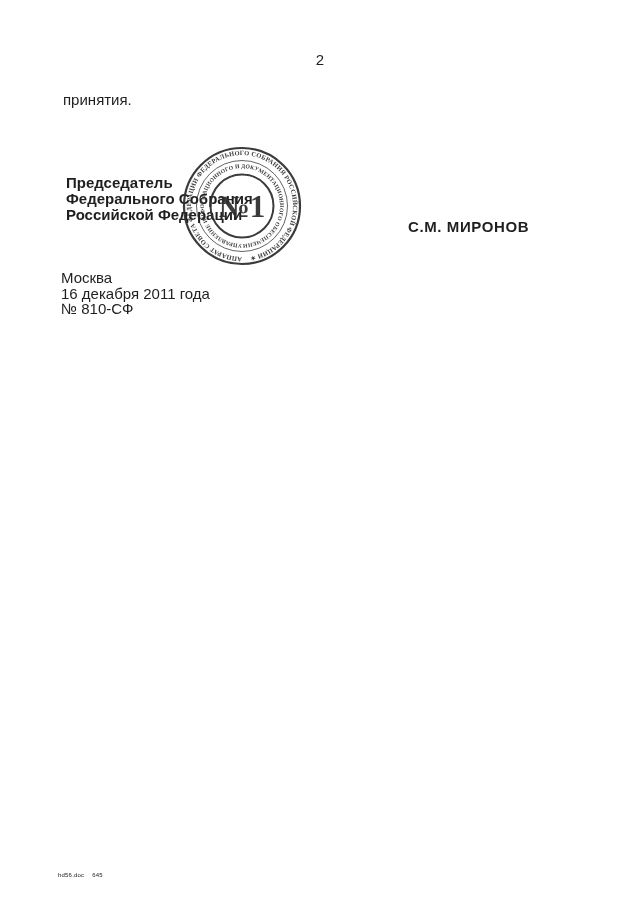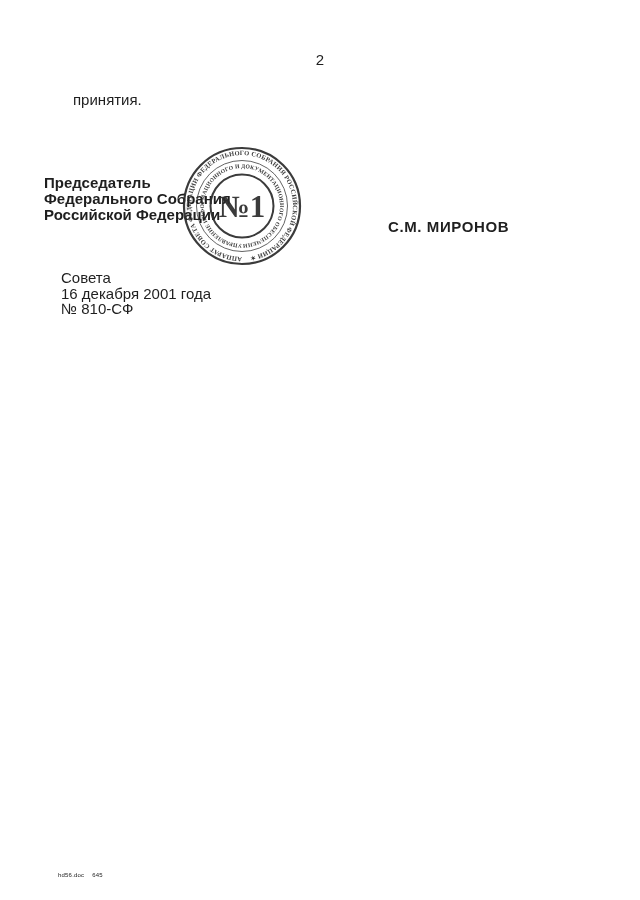--- a/index.html
+++ b/index.html
@@ -10,27 +10,27 @@
   .pagenum {
     position:absolute; top:51px; left:0; width:640px; text-align:center;
     font-size:15px;
   }
   .para {
     position:absolute; left:63px; top:85px; width:517px;
     font-size:15px; line-height:19px;
   }
   .para-l1 { display:flex; justify-content:space-between; padding-left:22px; }
   .para-l1 span { white-space:nowrap; }
-  .para-l2 { margin-top:5px;margin-left:10px; }
+  .para-l2 { margin-top:5px; }
   .signer {
-    position:absolute; left:44px; top:175px;
+    position:absolute; left:66px; top:175px;
     font-size:15px; font-weight:bold; line-height:16px; z-index:1;
   }
   .name {
-    position:absolute; left:388px; top:218px;
+    position:absolute; left:408px; top:218px;
     font-size:15px; font-weight:bold; letter-spacing:0.6px;
   }
   .issue {
     position:absolute; left:61px; top:270px;
     font-size:15px; line-height:15.5px;
   }
   .stamp { position:absolute; left:167px; top:131px; z-index:2; opacity:0.93; }
   .stamp text { font-family:"Liberation Serif", serif; font-weight:bold; }
   .footer {
     position:absolute; left:58px; top:872px; display:flex; gap:8px;
@@ -67,22 +67,22 @@
     </text>
     <text font-size="5.7" fill="#2d2d2d" letter-spacing="0.15">
       <textPath href="#innerRing">УПРАВЛЕНИЕ ИНФОРМАЦИОННОГО И ДОКУМЕНТАЦИОННОГО ОБЕСПЕЧЕНИЯ ✶ </textPath>
     </text>
     <text x="0" y="11" text-anchor="middle" font-size="31" fill="#2d2d2d">№1</text>
   </svg>
 
   <div class="name">С.М. МИРОНОВ</div>
 
   <div class="issue">
-    <div>Совета</div>
-    <div>16 декабря 2001 года</div>
+    <div>Москва</div>
+    <div>16 декабря 2011 года</div>
     <div>№ 810-СФ</div>
   </div>
 
   <div class="footer">
     <span>hd56.doc</span>
     <span>645</span>
   </div>
 
 </div>
 

